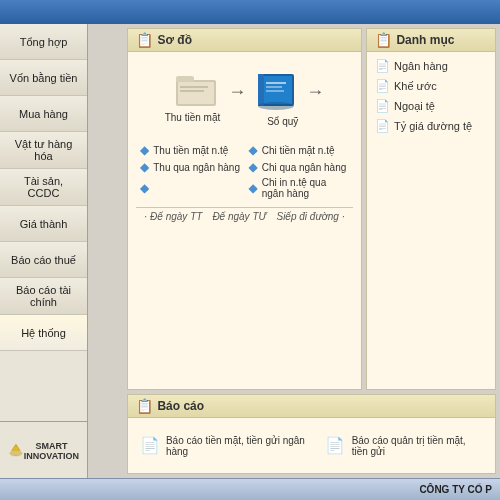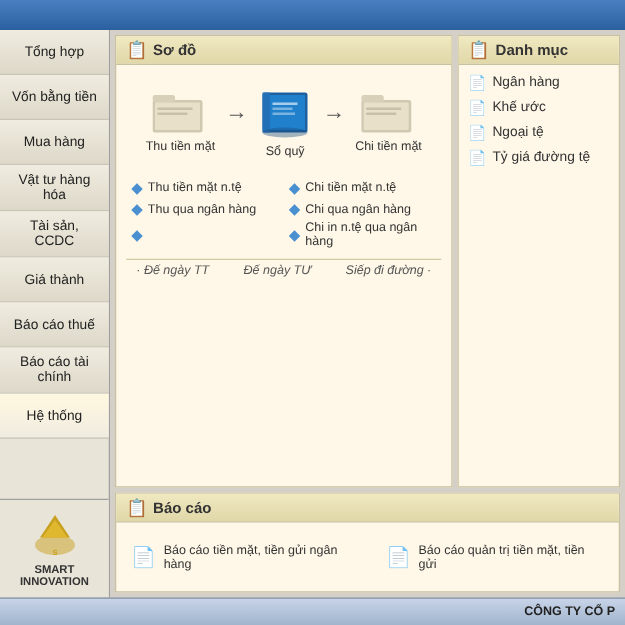--- a/index.html
+++ b/index.html
@@ -33,20 +33,21 @@
       color: white;
       font-size: 11px;
       font-weight: bold;
     }
 
     
     .main-layout {
       display: flex;
       flex: 1;
       overflow: hidden;
+      gap: 35px;
     }
 
     
     .sidebar {
       width: 88px;
       background: #e8e4d8;
       display: flex;
       flex-direction: column;
       border-right: 1px solid #a0a0a0;
     }
@@ -68,21 +69,21 @@
     .sidebar-item.active {
       background: linear-gradient(to bottom, #fff8e0, #f0ece0);
       font-weight: normal;
     }
 
     .sidebar-logo {
       margin-top: auto;
       padding: 8px;
       background: #e8e4d8;
       display: flex;
-      flex-direction: column;
+      flex-direction: row;
       align-items: center;
       border-top: 1px solid #a0a0a0;
     }
 
     .logo-icon {
       width: 40px;
       height: 40px;
     }
 
     .logo-text {
@@ -148,21 +149,21 @@
       display: flex;
       align-items: center;
       justify-content: center;
       gap: 8px;
       padding: 8px 0;
     }
 
     .flow-item {
       display: flex;
       flex-direction: column;
-      align-items: center;
+      align-items: flex-end;
       gap: 4px;
     }
 
     .flow-item-label {
       font-size: 10px;
       text-align: center;
       color: #333;
     }
 
     .flow-arrow {
@@ -368,30 +369,20 @@
                   <rect x="12" y="14" width="20" height="2" fill="white" opacity="0.6"></rect>
                   <rect x="12" y="18" width="16" height="2" fill="white" opacity="0.4"></rect>
                   <rect x="12" y="22" width="18" height="2" fill="white" opacity="0.4"></rect>
                   <ellipse cx="22" cy="38" rx="18" ry="4" fill="#1a4a80" opacity="0.4"></ellipse>
                 </svg>
                 <span class="flow-item-label">Sổ quỹ</span>
               </div>
 
               <span class="flow-arrow">→</span>
 
-              <div class="flow-item">
-                <svg class="folder-icon" viewBox="0 0 44 36">
-                  <rect x="0" y="8" width="40" height="26" rx="2" fill="#d0c8b0"></rect>
-                  <rect x="0" y="4" width="18" height="6" rx="2" fill="#d8d0b8"></rect>
-                  <rect x="2" y="10" width="36" height="22" rx="1" fill="#e8e0c8"></rect>
-                  <rect x="4" y="14" width="28" height="2" fill="#c8c0a8"></rect>
-                  <rect x="4" y="18" width="24" height="2" fill="#c8c0a8"></rect>
-                </svg>
-                <span class="flow-item-label">Chi tiền mặt</span>
-              </div>
 
             </div>
 
             <div class="sub-items">
               <div class="sub-item">
                 <span class="diamond-icon">◆</span>
                 <span>Thu tiền mặt n.tệ</span>
               </div>
               <div class="sub-item">
                 <span class="diamond-icon">◆</span>

